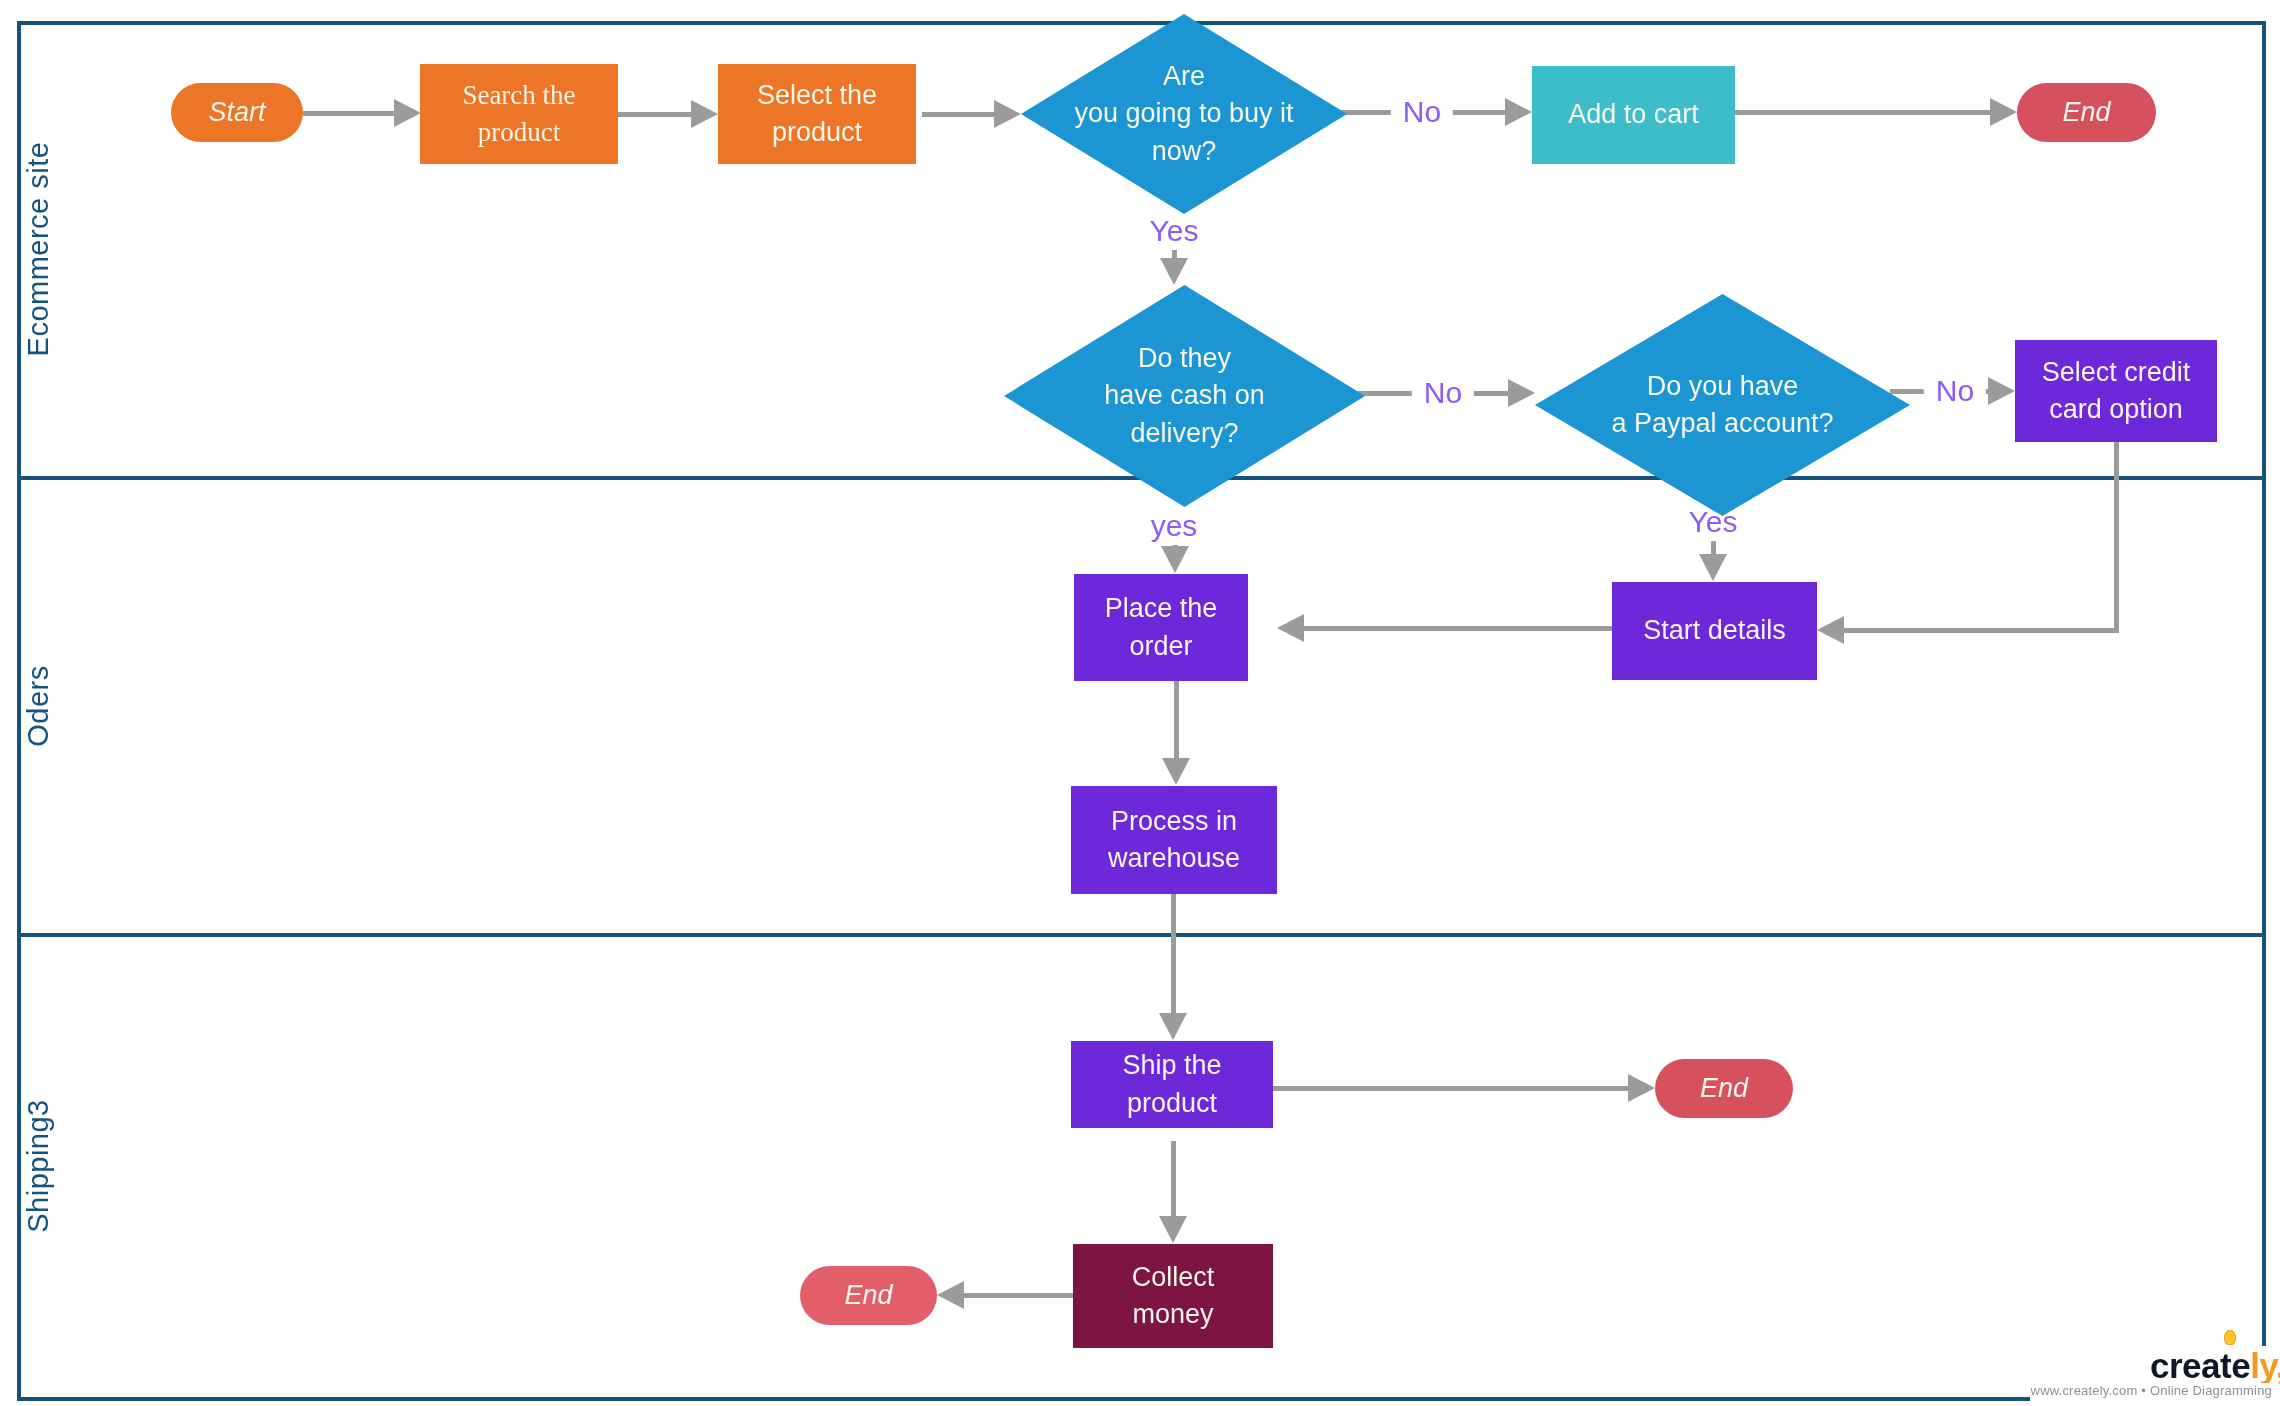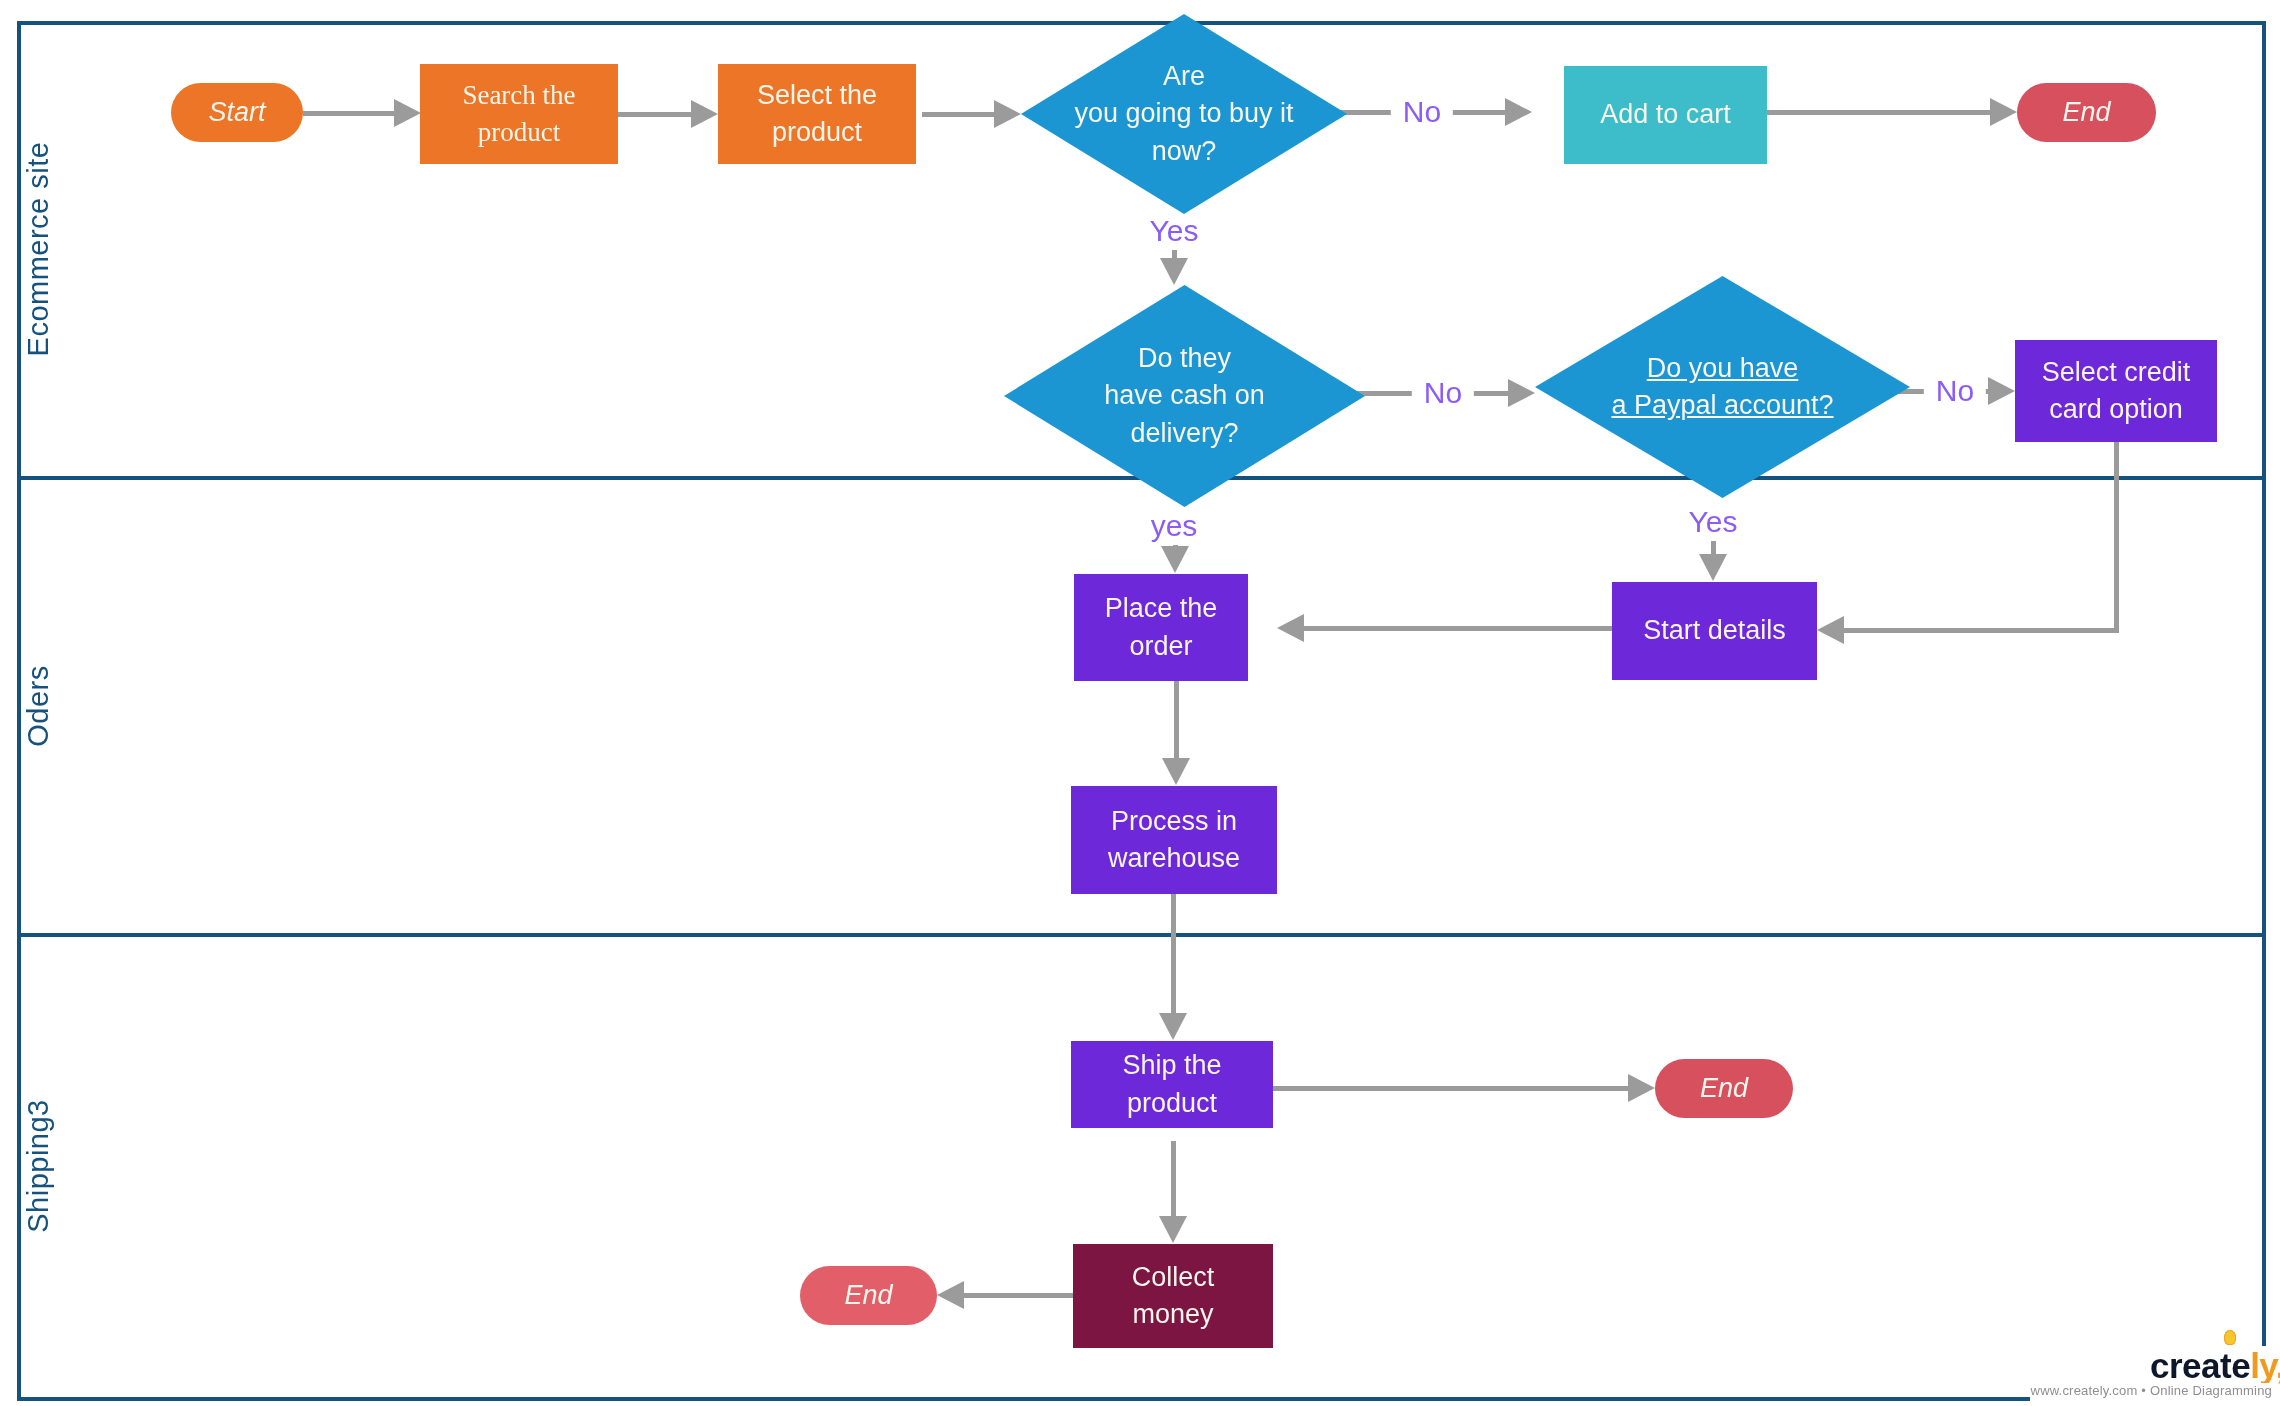--- a/index.html
+++ b/index.html
@@ -131,29 +131,29 @@
   <div class="node c-orange" style="left:420px;top:64px;width:198px;height:100px;font-family:Liberation Serif, serif;">Search the
 product</div>
 
   <div class="node c-orange" style="left:718px;top:64px;width:198px;height:100px;">Select the
 product</div>
 
   <div class="node diamond c-blue" style="left:1021px;top:14px;width:306px;height:200px;padding:0 10px;">Are
 you going to  buy it
 now?</div>
 
-  <div class="node c-teal" style="left:1532px;top:66px;width:203px;height:98px;margin-left:32px;">Add to cart</div>
+  <div class="node c-teal" style="left:1532px;top:66px;width:203px;height:98px;">Add to cart</div>
 
   <div class="node pill c-red" style="left:2017px;top:83px;width:139px;height:59px;">End</div>
 
   <div class="node diamond c-blue" style="left:1004px;top:285px;width:341px;height:222px;padding:0 10px;">Do they
 have cash  on
 delivery?</div>
 
-  <div class="node diamond c-blue" style="left:1535px;top:276px;width:355px;height:222px;padding:0 10px;text-decoration:underline;">Do you have
+  <div class="node diamond c-blue" style="left:1535px;top:294px;width:355px;height:222px;padding:0 10px;">Do you have
 a Paypal  account?</div>
 
   <div class="node c-green" style="left:2015px;top:340px;width:202px;height:102px;">Select credit
 card option</div>
 
   <div class="node c-green" style="left:1074px;top:574px;width:174px;height:107px;">Place the
 order</div>
 
   <div class="node c-green" style="left:1612px;top:582px;width:205px;height:98px;">Start details</div>
 

